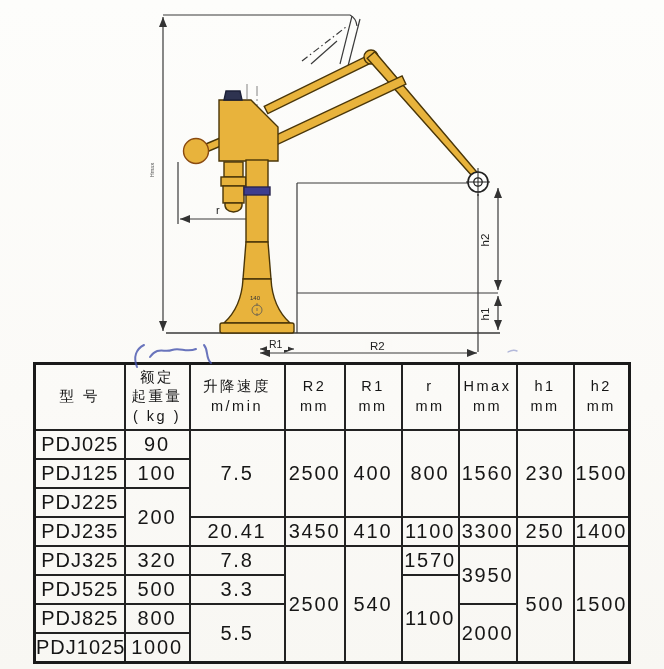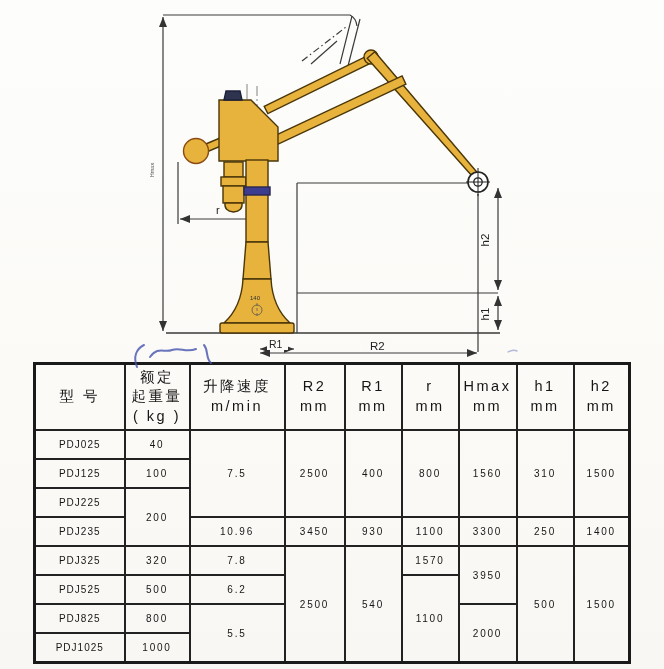--- a/index.html
+++ b/index.html
@@ -17,21 +17,21 @@
   }
   table.spec th,table.spec td{
     border:2px solid #222;
     text-align:center;vertical-align:middle;
     padding:0;background:transparent;
     font-weight:normal;
   }
   table.spec{border:3px solid #1a1a1a;}
   table.spec thead th{height:64px;font-size:14.5px;letter-spacing:2.5px;line-height:1.35;}
   table.spec thead th div{white-space:nowrap;}
-  table.spec tbody td{height:27px;font-size:10px;letter-spacing:1.8px;white-space:nowrap;}
+  table.spec tbody td{height:27px;font-size:20px;letter-spacing:1.8px;white-space:nowrap;}
   table.spec tbody td:first-child{letter-spacing:1px;}
 </style>
 </head>
 <body>
 
 <div id="root">
 
   <svg id="diagram" width="664" height="669" viewBox="0 0 664 669">
     <defs>
       <marker id="arrE" markerWidth="11" markerHeight="9" refX="10" refY="4.5" orient="auto" markerUnits="userSpaceOnUse">
@@ -182,62 +182,62 @@
           </th>
           <th>
             <div>h2</div>
             <div>mm</div>
           </th>
         </tr>
     </thead>
     <tbody>
         <tr>
           <td>PDJ025</td>
-          <td>40</td>
+          <td>90</td>
           <td rowspan="3">7.5</td>
           <td rowspan="3">2500</td>
           <td rowspan="3">400</td>
           <td rowspan="3">800</td>
           <td rowspan="3">1560</td>
-          <td rowspan="3">310</td>
+          <td rowspan="3">230</td>
           <td rowspan="3">1500</td>
         </tr>
         <tr>
           <td>PDJ125</td>
           <td>100</td>
         </tr>
         <tr>
           <td>PDJ225</td>
           <td rowspan="2">200</td>
         </tr>
         <tr>
           <td>PDJ235</td>
-          <td>10.96</td>
+          <td>20.41</td>
           <td>3450</td>
-          <td>930</td>
+          <td>410</td>
           <td>1100</td>
           <td>3300</td>
           <td>250</td>
           <td>1400</td>
         </tr>
         <tr>
           <td>PDJ325</td>
           <td>320</td>
           <td>7.8</td>
           <td rowspan="4">2500</td>
           <td rowspan="4">540</td>
           <td>1570</td>
           <td rowspan="2">3950</td>
           <td rowspan="4">500</td>
           <td rowspan="4">1500</td>
         </tr>
         <tr>
           <td>PDJ525</td>
           <td>500</td>
-          <td>6.2</td>
+          <td>3.3</td>
           <td rowspan="3">1100</td>
         </tr>
         <tr>
           <td>PDJ825</td>
           <td>800</td>
           <td rowspan="2">5.5</td>
           <td rowspan="2">2000</td>
         </tr>
         <tr>
           <td>PDJ1025</td>

